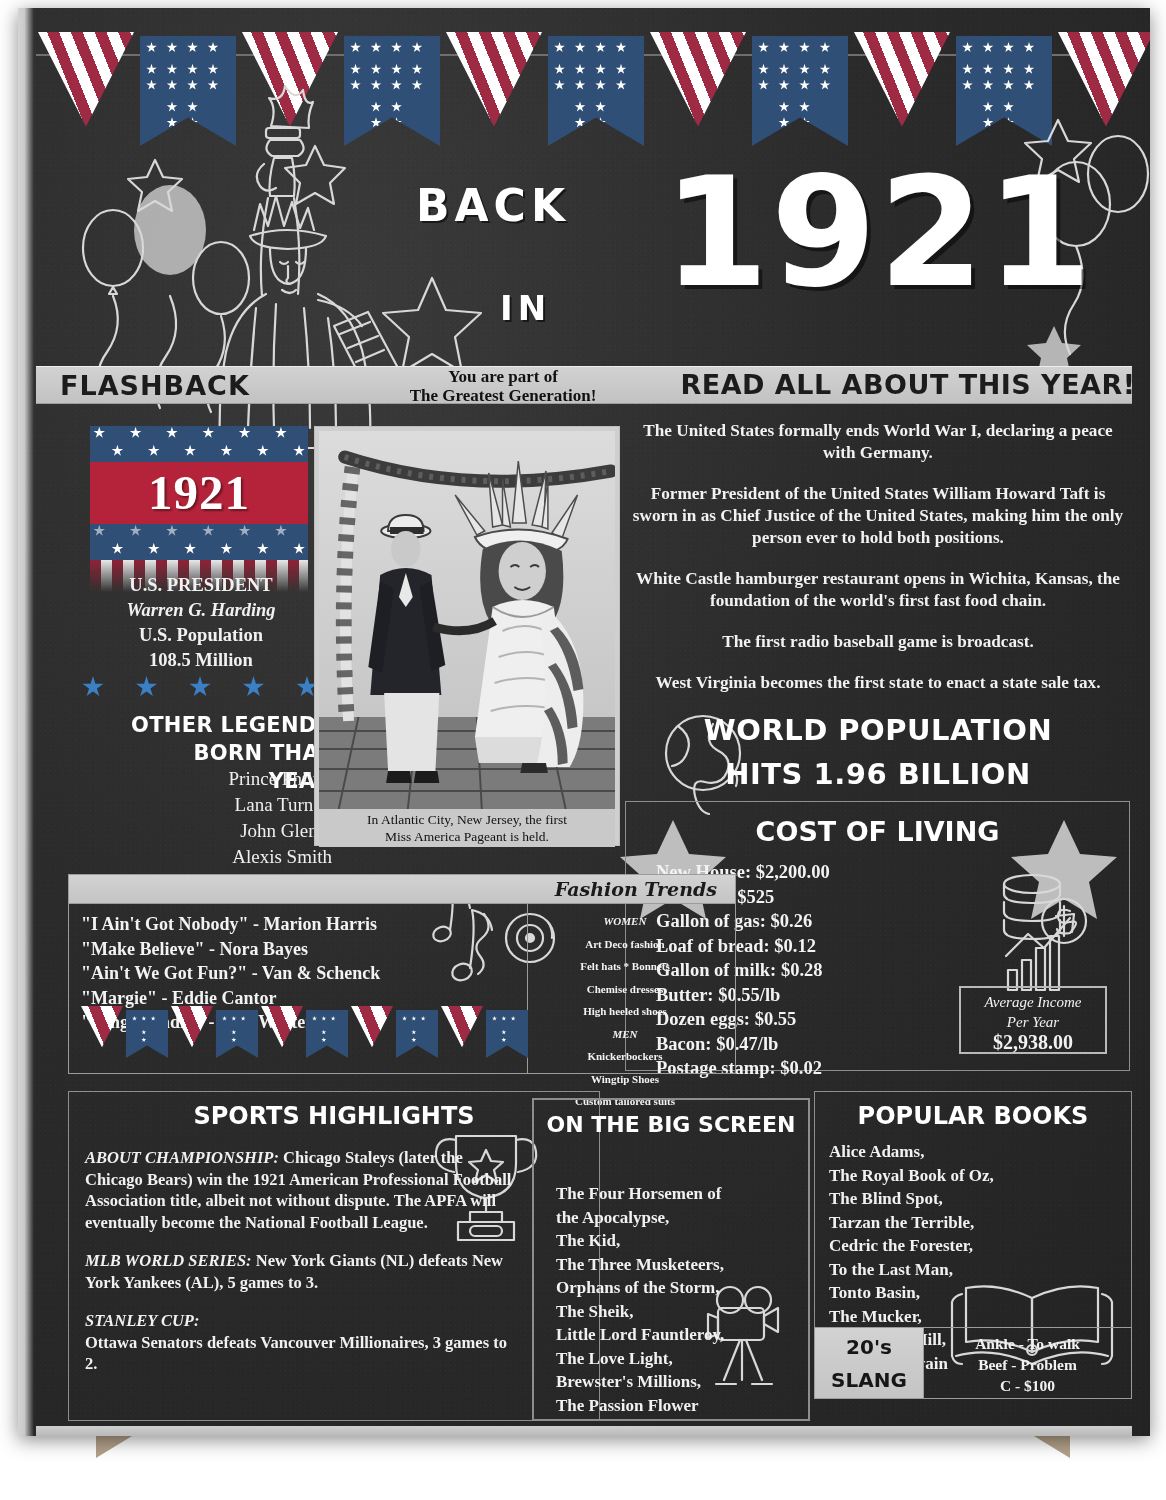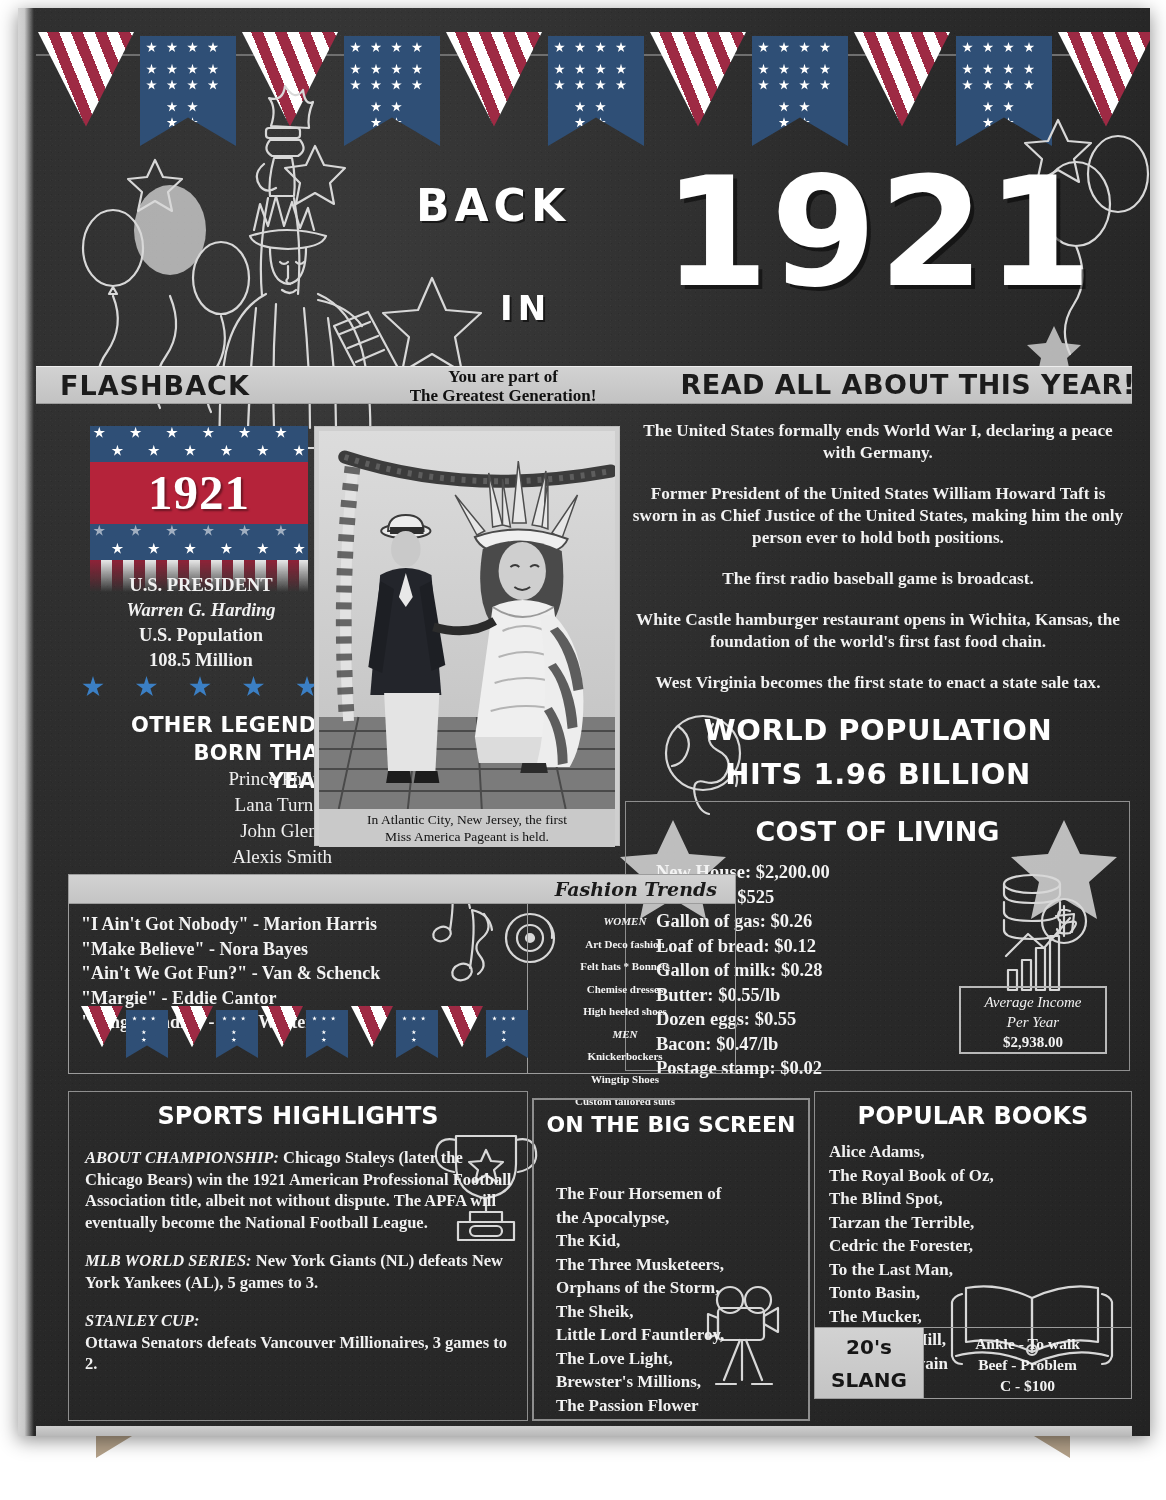--- a/index.html
+++ b/index.html
@@ -177,21 +177,21 @@
   .cost-list{
     position:absolute; left:30px; top:58px; color:#f3f3f3;
     font-size:18.5px; line-height:24.5px; font-weight:700;
   }
   .income{
     position:absolute; right:22px; bottom:16px; width:148px; height:68px;
     border:2px solid #b9b9b9; text-align:center; color:#f2f2f2;
     font-size:15px; line-height:20px; padding-top:4px;
   }
   .income em{ font-style:italic; }
-  .income b{ font-size:15px;text-align:right; }
+  .income b{ font-size:20px;text-align:right; }
 
   
   .radio-head{
     position:absolute; left:50px; top:866px; width:668px; height:30px;
     background:linear-gradient(180deg,#d2d2d2,#c4c4c4); border:1px solid #9c9c9c;
   }
   .radio-head .t1{
     position:absolute; left:0; top:2px; width:490px; text-align:center;
     font-family:"DejaVu Sans", sans-serif; font-weight:700; font-size:19px; color:#1b1b1b;
   }
@@ -209,21 +209,21 @@
   }
   .fashion-col{
     position:absolute; right:13px; top:0; width:195px; height:100%;
     border-left:1px solid #9c9c9c; text-align:center; color:#f3f3f3;
     font-size:11px; line-height:22.5px; font-weight:700; padding-top:6px;
   }
   .fashion-col .sub{ font-style:italic; font-weight:700; }
 
   
   .sports-box{
-    position:absolute; left:50px; top:1083px; width:460px; height:330px;
+    position:absolute; left:50px; top:1083px; width:532px; height:330px;
     border:1px solid #8e8e8e;
   }
   .sports-h{
     position:absolute; left:0; top:10px; width:100%; text-align:center;
     font-family:"DejaVu Sans", sans-serif; font-weight:700; font-size:24px; color:#fff;
   }
   .sports-body{
     position:absolute; left:16px; top:55px; width:428px; color:#f1f1f1;
     font-size:16.5px; line-height:21.5px; font-weight:600;
   }
@@ -675,22 +675,22 @@
       </div>
       <div class="photo-cap">
         <div>In Atlantic City, New Jersey, the first</div>
         <div>Miss America Pageant is held.</div>
       </div>
     </div>
 
     <div class="news" id="news-list">
         <p>The United States formally ends World War I, declaring a peace with Germany.</p>
         <p>Former President of the United States William Howard Taft is sworn in as Chief Justice of the United States, making him the only person ever to hold both positions.</p>
+        <p>White Castle hamburger restaurant opens in Wichita, Kansas, the foundation of the world's first fast food chain.</p>
         <p>The first radio baseball game is broadcast.</p>
-        <p>White Castle hamburger restaurant opens in Wichita, Kansas, the foundation of the world's first fast food chain.</p>
         <p>West Virginia becomes the first state to enact a state sale tax.</p>
       </div>
     <div class="worldpop">
       <div>WORLD POPULATION</div>
       <div>HITS 1.96 BILLION</div>
     </div>
 
     <div class="cost-box">
       <div class="cost-h">COST OF LIVING</div>
       <div class="cost-list" id="cost-list">

